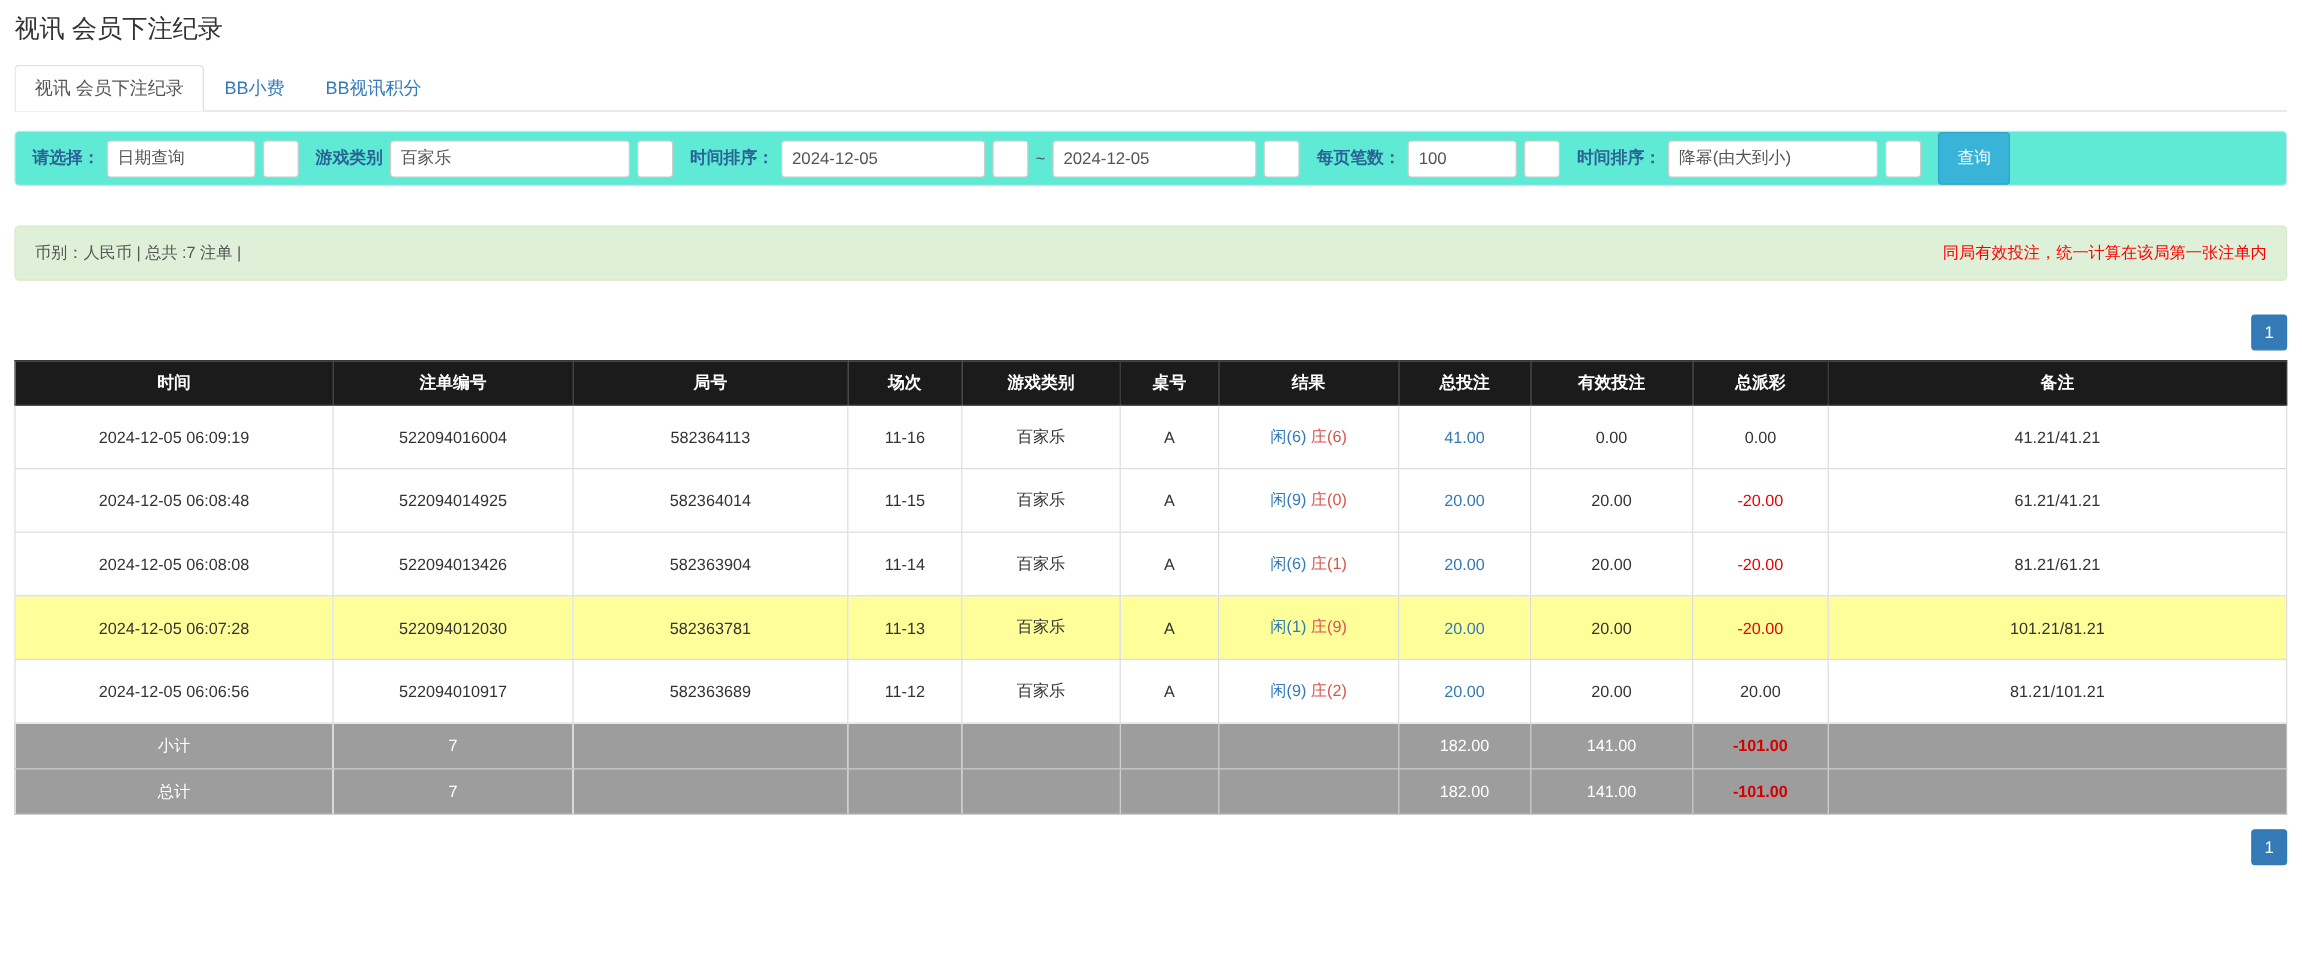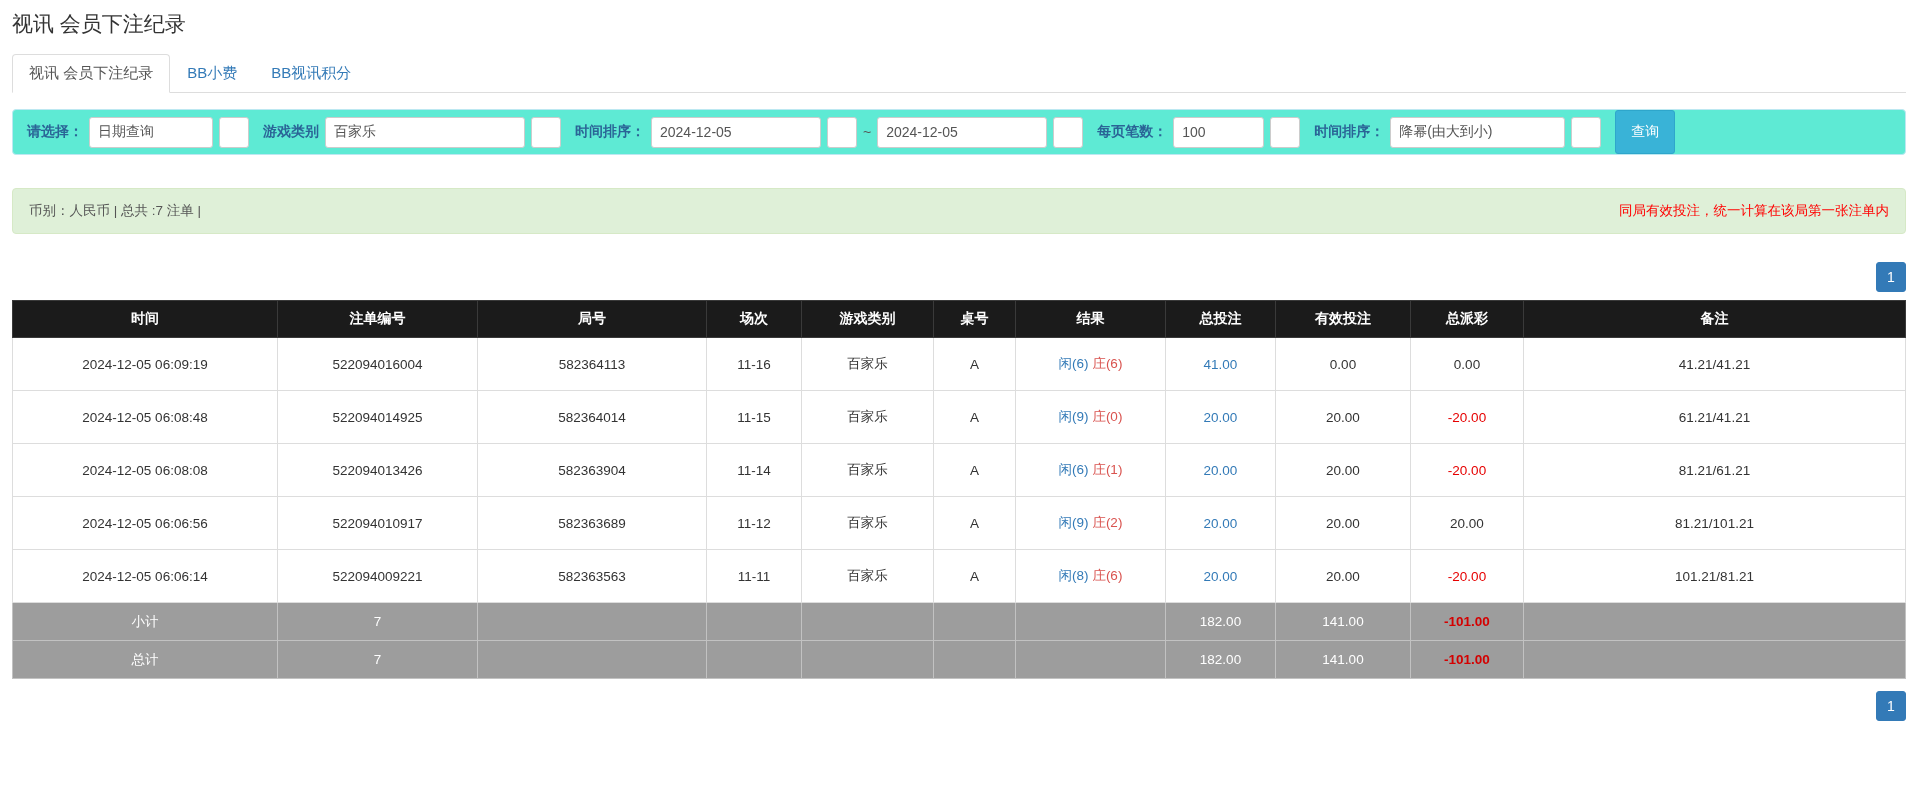--- a/index.html
+++ b/index.html
@@ -193,46 +193,46 @@
           <td>582363904</td>
           <td>11-14</td>
           <td>百家乐</td>
           <td>A</td>
           <td><span class="player">闲(6)</span> <span class="banker">庄(1)</span></td>
           <td class="link-blue">20.00</td>
           <td>20.00</td>
           <td class="neg">-20.00</td>
           <td>81.21/61.21</td>
         </tr>
+        <tr class="highlight">
+          <td>2024-12-05 06:07:28</td>
+          <td>522094012030</td>
+          <td>582363781</td>
+          <td>11-13</td>
+          <td>百家乐</td>
+          <td>A</td>
+          <td><span class="player">闲(1)</span> <span class="banker">庄(9)</span></td>
+          <td class="link-blue">20.00</td>
+          <td>20.00</td>
+          <td class="neg">-20.00</td>
+          <td>101.21/81.21</td>
+        </tr>
         <tr>
           <td>2024-12-05 06:06:56</td>
           <td>522094010917</td>
           <td>582363689</td>
           <td>11-12</td>
           <td>百家乐</td>
           <td>A</td>
           <td><span class="player">闲(9)</span> <span class="banker">庄(2)</span></td>
           <td class="link-blue">20.00</td>
           <td>20.00</td>
           <td>20.00</td>
           <td>81.21/101.21</td>
         </tr>
-        <tr>
-          <td>2024-12-05 06:06:14</td>
-          <td>522094009221</td>
-          <td>582363563</td>
-          <td>11-11</td>
-          <td>百家乐</td>
-          <td>A</td>
-          <td><span class="player">闲(8)</span> <span class="banker">庄(6)</span></td>
-          <td class="link-blue">20.00</td>
-          <td>20.00</td>
-          <td class="neg">-20.00</td>
-          <td>101.21/81.21</td>
-        </tr>
         <tr class="footer-row">
           <td>小计</td>
           <td>7</td>
           <td></td>
           <td></td>
           <td></td>
           <td></td>
           <td></td>
           <td>182.00</td>
           <td>141.00</td>

